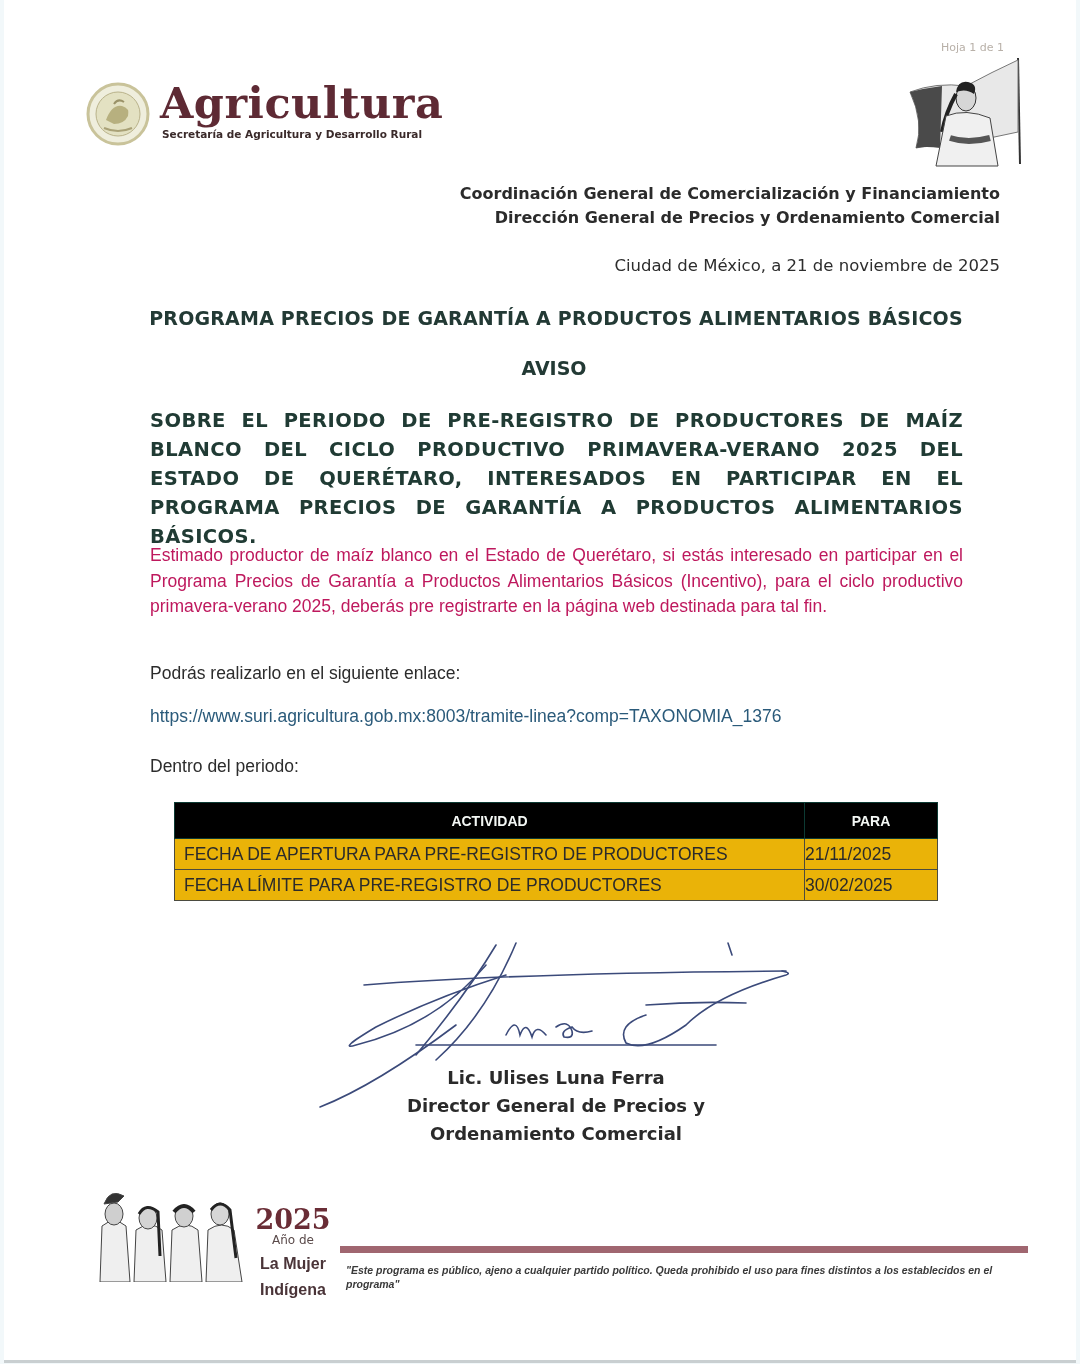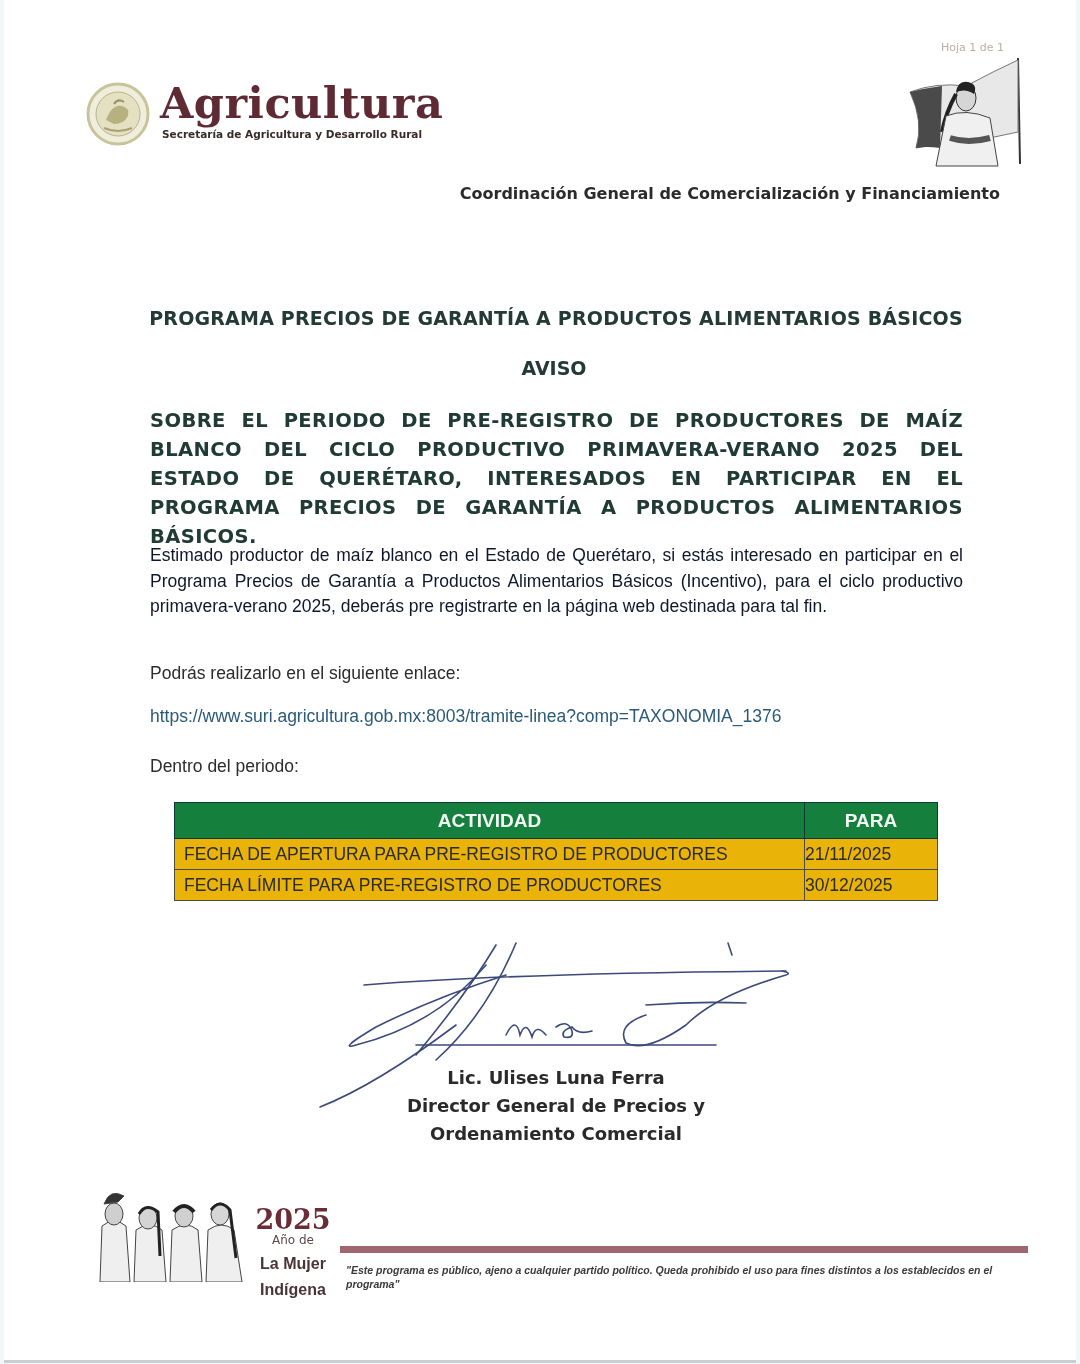--- a/index.html
+++ b/index.html
@@ -45,34 +45,34 @@
     .aviso { left: 0; width: 1100px; top: 357px; text-align: center; font-size: 19px; font-weight: bold; color: #233a35; }
 
     .subject {
       left: 146px; width: 813px; top: 406px;
       font-size: 19.5px; font-weight: bold; color: #203b34; line-height: 29px;
       text-align: justify; text-align-last: left; letter-spacing: 0.4px;
     }
 
     .body-text {
       left: 146px; width: 813px; top: 543px;
-      font-size: 17.5px; color: #0f172a; line-height: 25.5px; text-align: justify;
+      font-size: 17.5px; color: #be185d; line-height: 25.5px; text-align: justify;
       font-family: "Liberation Sans", sans-serif;
     }
     .link-intro { left: 146px; top: 663px; font-size: 17.5px; color: #2c2c2c; font-family: Liberation Sans, sans-serif; }
     .link { left: 146px; top: 706px; font-size: 17.5px; color: #2a5a7a; text-decoration: none; font-family: "Liberation Sans", sans-serif; }
     .period-intro { left: 146px; top: 756px; font-size: 17.5px; color: #2c2c2c; font-family: "Liberation Sans", sans-serif; }
 
     table.dates {
       position: absolute; left: 170px; top: 802px; width: 764px;
       border-collapse: collapse; font-family: "Liberation Sans", sans-serif;
       border: 1.5px solid #2f3b35;
     }
     table.dates th {
-      background: #15803d; color: #f3f7f4; font-size: 19px; font-weight: bold;
+      background: #000000; color: #f3f7f4; font-size: 14px; font-weight: bold;
       height: 35px; padding: 0; border: 1px solid #0c3a33;
     }
     table.dates td {
       background: #eab308; font-size: 17.5px; color: #2b2b2b; height: 30px;
       border: 1px solid #4b4b40; padding: 0 9px;
     }
     table.dates td.date { text-align: left; width: 132px; padding: 0; }
 
     .signature { left: 312px; top: 935px; width: 480px; height: 180px; }
     .signer {
@@ -114,20 +114,22 @@
     <path d="M4 40 Q30 30 60 34 Q86 20 112 8 L112 80 Q86 86 60 90 Q30 92 10 96 Q18 70 4 40 Z" fill="#e8e8e8" stroke="#777" stroke-width="1"></path>
     <path d="M4 40 Q20 36 36 34 L34 96 Q20 94 10 96 Q18 70 4 40 Z" fill="#4a4a4a"></path>
     <ellipse cx="60" cy="46" rx="10" ry="13" fill="#d6d6d6" stroke="#333"></ellipse>
     <path d="M50 40 Q52 28 62 30 Q72 32 68 42 Q60 36 50 40 Z" fill="#222"></path>
     <path d="M50 42 Q40 60 36 80" stroke="#222" stroke-width="4" fill="none"></path>
     <path d="M40 64 Q60 56 84 66 L92 114 L30 114 Z" fill="#f0f0f0" stroke="#444"></path>
     <path d="M44 86 Q62 92 84 86" stroke="#555" stroke-width="6" fill="none"></path>
   </svg>
 
   <div class="abs org1">Coordinación General de Comercialización y Financiamiento</div>
+  <div class="abs org2">Dirección General de Precios y Ordenamiento Comercial</div>
+  <div class="abs dateline">Ciudad de México, a 21 de noviembre de 2025</div>
 
   <div class="abs program-title">PROGRAMA PRECIOS DE GARANTÍA A PRODUCTOS ALIMENTARIOS BÁSICOS</div>
   <div class="abs aviso">AVISO</div>
   <div class="abs subject">SOBRE EL PERIODO DE PRE-REGISTRO DE PRODUCTORES DE MAÍZ BLANCO DEL CICLO PRODUCTIVO PRIMAVERA-VERANO 2025 DEL ESTADO DE QUERÉTARO, INTERESADOS EN PARTICIPAR EN EL PROGRAMA PRECIOS DE GARANTÍA A PRODUCTOS ALIMENTARIOS BÁSICOS.</div>
 
   <div class="abs body-text">Estimado productor de maíz blanco en el Estado de Querétaro, si estás interesado en participar en el Programa Precios de Garantía a Productos Alimentarios Básicos (Incentivo), para el ciclo productivo primavera-verano 2025, deberás pre registrarte en la página web destinada para tal fin.</div>
   <div class="abs link-intro">Podrás realizarlo en el siguiente enlace:</div>
   <a class="abs link">https://www.suri.agricultura.gob.mx:8003/tramite-linea?comp=TAXONOMIA_1376</a>
   <div class="abs period-intro">Dentro del periodo:</div>
 
@@ -138,21 +140,21 @@
         <th>PARA</th>
       </tr>
     </thead>
     <tbody>
       <tr>
         <td>FECHA DE APERTURA PARA PRE-REGISTRO DE PRODUCTORES</td>
         <td class="date">21/11/2025</td>
       </tr>
       <tr>
         <td>FECHA LÍMITE PARA PRE-REGISTRO DE PRODUCTORES</td>
-        <td class="date">30/12/2025</td>
+        <td class="date">30/02/2025</td>
       </tr>
     </tbody>
   </table>
 
   <svg class="abs signature" viewBox="0 0 480 180">
     <g fill="none" stroke="#3b4a7a" stroke-width="1.6" stroke-linecap="round">
       <path d="M48 50 Q200 38 470 36"></path>
       <path d="M170 30 Q120 90 40 110 Q20 116 60 92 Q120 62 190 40"></path>
       <path d="M180 10 Q150 60 100 120"></path>
       <path d="M200 8 Q170 80 120 125"></path>

